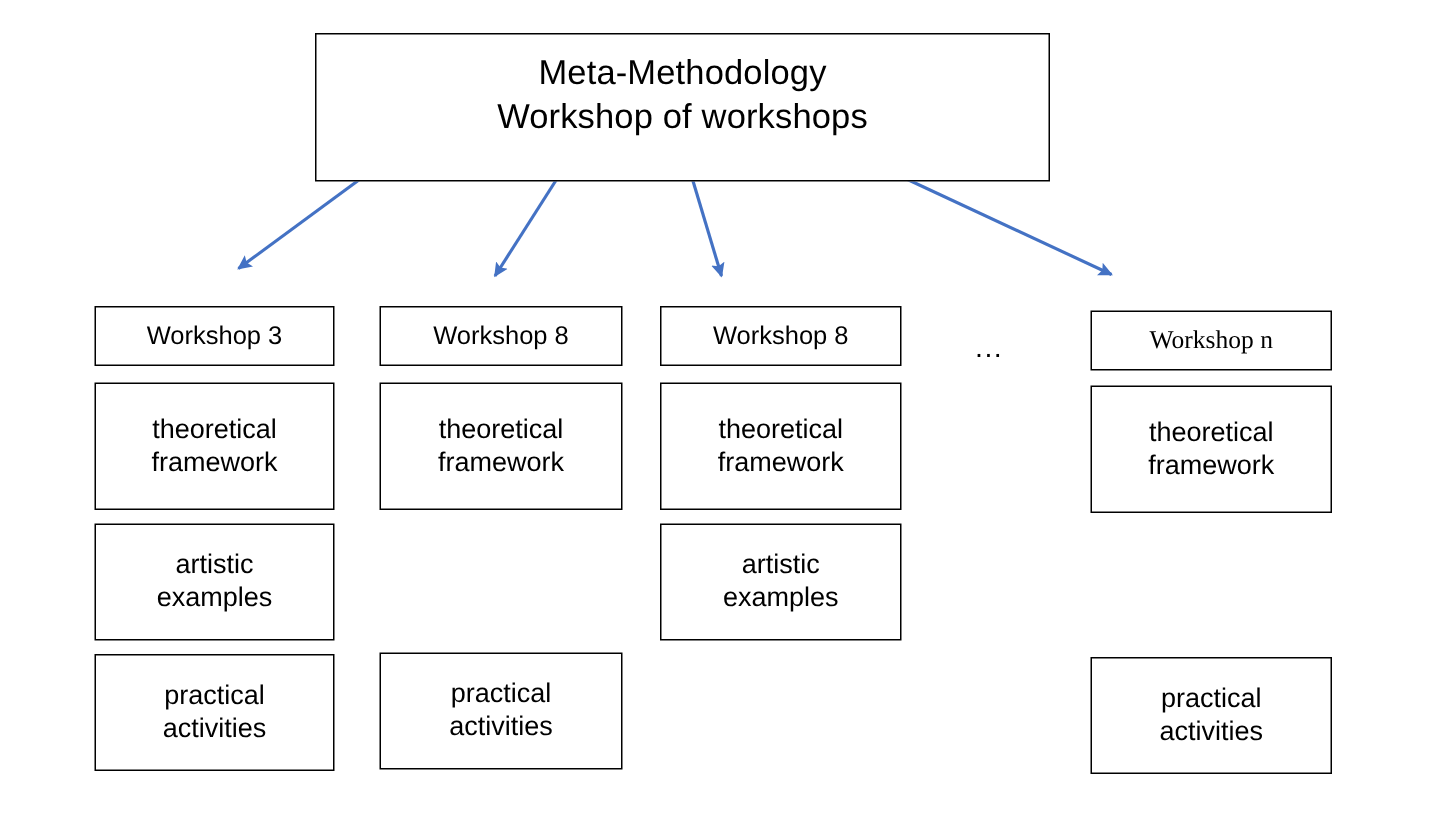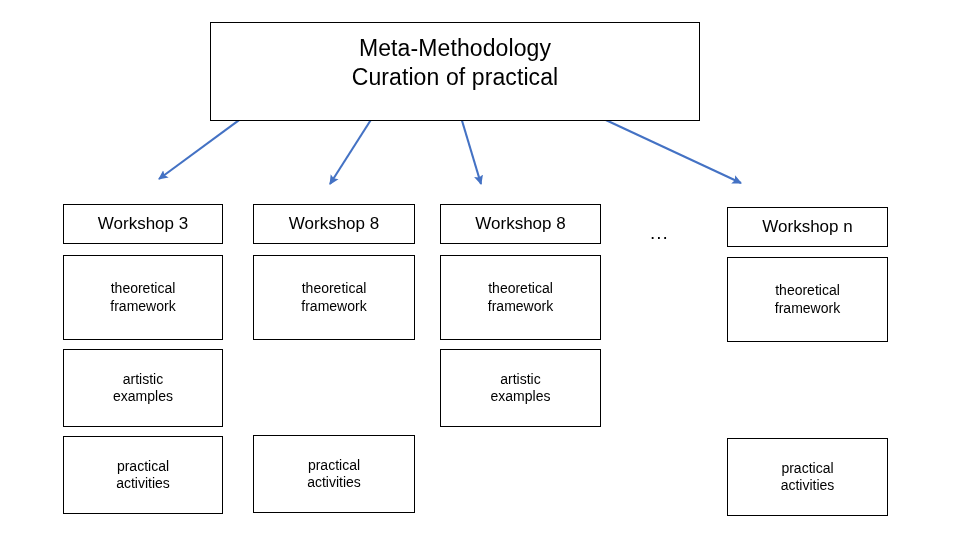--- a/index.html
+++ b/index.html
@@ -36,21 +36,21 @@
     font-size: 23px;
     letter-spacing: 0.1px;
     flex-direction: column;
     padding-bottom: 18px;
   }
   .root-line { display: block; white-space: nowrap; }
   .header-box {
     font-size: 17px;
   }
   .item-box {
-    font-size: 14px;
+    font-size: 18px;
     flex-direction: column;
   }
   .item-line { display: block; white-space: nowrap; }
   .ellipsis {
     position: absolute;
     font-size: 19px;
     color: #000000;
     letter-spacing: 1px;
     line-height: 1;
     white-space: nowrap;
@@ -76,21 +76,21 @@
       </marker>
     </defs>
     <line x1="261" y1="93" x2="159" y2="168" stroke="#4472C4" stroke-width="2.1" marker-end="url(#arrowhead)"></line>
     <line x1="381" y1="93" x2="330" y2="173" stroke="#4472C4" stroke-width="2.1" marker-end="url(#arrowhead)"></line>
     <line x1="457" y1="93" x2="481" y2="173" stroke="#4472C4" stroke-width="2.1" marker-end="url(#arrowhead)"></line>
     <line x1="580" y1="97" x2="741" y2="172" stroke="#4472C4" stroke-width="2.1" marker-end="url(#arrowhead)"></line>
   </svg>
 
   <div class="box root-box" style="left:210px; top:11px; width:490px; height:99px;">
     <span class="root-line">Meta-Methodology</span>
-    <span class="root-line">Curation of practical</span>
+    <span class="root-line">Workshop of workshops</span>
   </div>
 
   <div class="ellipsis" style="left:650px; top:212px;">...</div>
 
   <div class="box header-box" style="left:63px; top:193px; width:160px; height:40px;">
     <span>Workshop 3</span>
   </div>
   <div class="box item-box" style="left:63px; top:244px; width:160px; height:85px;">
     <span class="item-line">theoretical</span>
     <span class="item-line">framework</span>
@@ -121,21 +121,21 @@
   </div>
   <div class="box item-box" style="left:440px; top:244px; width:161px; height:85px;">
     <span class="item-line">theoretical</span>
     <span class="item-line">framework</span>
   </div>
   <div class="box item-box" style="left:440px; top:338px; width:161px; height:78px;">
     <span class="item-line">artistic</span>
     <span class="item-line">examples</span>
   </div>
 
-  <div class="box header-box" style="left:727px; top:196px; width:161px; height:40px;">
+  <div class="box header-box" style="left:727px; top:196px; width:161px; height:40px;font-family:Liberation Serif, serif;">
     <span>Workshop n</span>
   </div>
   <div class="box item-box" style="left:727px; top:246px; width:161px; height:85px;">
     <span class="item-line">theoretical</span>
     <span class="item-line">framework</span>
   </div>
   <div class="box item-box" style="left:727px; top:427px; width:161px; height:78px;">
     <span class="item-line">practical</span>
     <span class="item-line">activities</span>
   </div>

